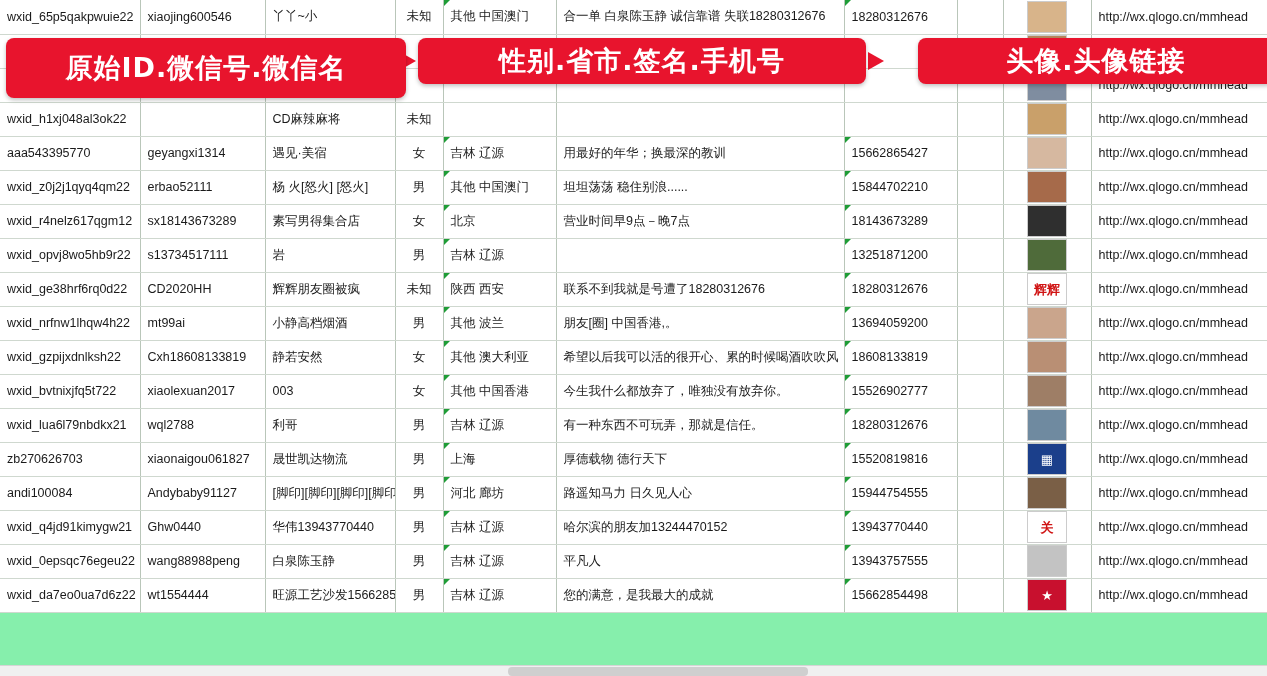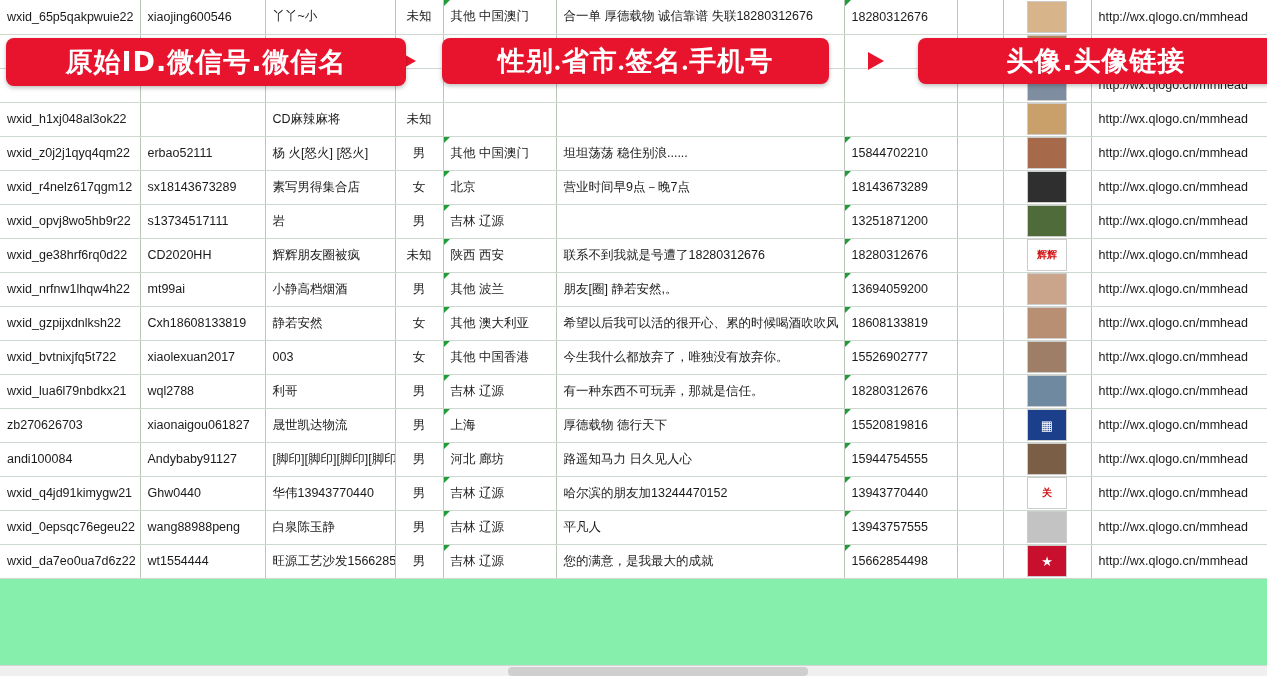--- a/index.html
+++ b/index.html
@@ -73,21 +73,21 @@
     line-height: 1;
     color: #fff;
     overflow: hidden;
   }
   .avatar-glyph {
     font-family: "DejaVu Sans", sans-serif;
     font-size: 13px;
   }
   .avatar-text {
     color: #d01414;
-    font-size: 10px;
+    font-size: 13px;
     font-weight: bold;
     background: #fff;
     width: 100%; height: 100%;
     display: flex; align-items: center; justify-content: center;
   }
 
   
   .hscroll {
     position: absolute;
     left: 0; bottom: 0;
@@ -113,28 +113,27 @@
     display: flex;
     align-items: center;
     justify-content: center;
     border-radius: 8px;
     box-shadow: 0 2px 4px rgba(0,0,0,0.25);
     font-family: "DejaVu Sans", sans-serif;
   }
   .banner .txt { white-space: nowrap; }
   .banner-1 {
     left: 6px; top: 38px;
-    width: 400px; height: 48px;
+    width: 400px; height: 60px;
     font-size: 27px;
   }
   .banner-2 {
-    left: 442px; top: 38px;
-    width: 387px; height: 46px;
+    left: 418px; top: 38px;
+    width: 448px; height: 46px;
     font-size: 27px;
-    font-family: Liberation Serif, serif;
   }
   .banner-3 {
     left: 918px; top: 38px;
     width: 356px; height: 46px;
     font-size: 27px;
   }
   
   .tail {
     position: absolute;
     width: 0; height: 0;
@@ -164,21 +163,21 @@
         <col class="c8">
         <col class="c9">
     </colgroup>
     <tbody id="tbody">
         <tr>
           <td class="col-id">wxid_65p5qakpwuie22</td>
           <td class="col-wechat">xiaojing600546</td>
           <td class="col-name">丫丫~小</td>
           <td class="col-gender">未知</td>
           <td class="col-region mark">其他 中国澳门</td>
-          <td class="col-sign">合一单 厚德载物 诚信靠谱 失联18280312676</td>
+          <td class="col-sign">合一单 白泉陈玉静 诚信靠谱 失联18280312676</td>
           <td class="col-phone mark">18280312676</td>
           <td class="col-pad"></td>
           <td class="col-avatar">
             <div class="avatar-box" style="background: rgb(216, 180, 138);">
               <span class="avatar-glyph"></span>
             </div>
           </td>
           <td class="col-url">http://wx.qlogo.cn/mmhead</td>
         </tr>
         <tr>
@@ -223,20 +222,36 @@
           <td class="col-phone"></td>
           <td class="col-pad"></td>
           <td class="col-avatar">
             <div class="avatar-box" style="background: rgb(201, 160, 106);">
               <span class="avatar-glyph"></span>
             </div>
           </td>
           <td class="col-url">http://wx.qlogo.cn/mmhead</td>
         </tr>
         <tr>
+          <td class="col-id">aaa543395770</td>
+          <td class="col-wechat">geyangxi1314</td>
+          <td class="col-name">遇见·美宿</td>
+          <td class="col-gender">女</td>
+          <td class="col-region mark">吉林 辽源</td>
+          <td class="col-sign">用最好的年华；换最深的教训</td>
+          <td class="col-phone mark">15662865427</td>
+          <td class="col-pad"></td>
+          <td class="col-avatar">
+            <div class="avatar-box" style="background: rgb(214, 184, 160);">
+              <span class="avatar-glyph"></span>
+            </div>
+          </td>
+          <td class="col-url">http://wx.qlogo.cn/mmhead</td>
+        </tr>
+        <tr>
           <td class="col-id">wxid_z0j2j1qyq4qm22</td>
           <td class="col-wechat">erbao52111</td>
           <td class="col-name">杨 火[怒火] [怒火]</td>
           <td class="col-gender">男</td>
           <td class="col-region mark">其他 中国澳门</td>
           <td class="col-sign">坦坦荡荡 稳住别浪......</td>
           <td class="col-phone mark">15844702210</td>
           <td class="col-pad"></td>
           <td class="col-avatar">
             <div class="avatar-box" style="background: rgb(166, 106, 74);">
@@ -292,21 +307,21 @@
             </div>
           </td>
           <td class="col-url">http://wx.qlogo.cn/mmhead</td>
         </tr>
         <tr>
           <td class="col-id">wxid_nrfnw1lhqw4h22</td>
           <td class="col-wechat">mt99ai</td>
           <td class="col-name">小静高档烟酒</td>
           <td class="col-gender">男</td>
           <td class="col-region mark">其他 波兰</td>
-          <td class="col-sign">朋友[圈] 静若安然,。</td>
+          <td class="col-sign">朋友[圈] 中国香港,。</td>
           <td class="col-phone mark">13694059200</td>
           <td class="col-pad"></td>
           <td class="col-avatar">
             <div class="avatar-box" style="background: rgb(202, 165, 140);">
               <span class="avatar-glyph"></span>
             </div>
           </td>
           <td class="col-url">http://wx.qlogo.cn/mmhead</td>
         </tr>
         <tr>

